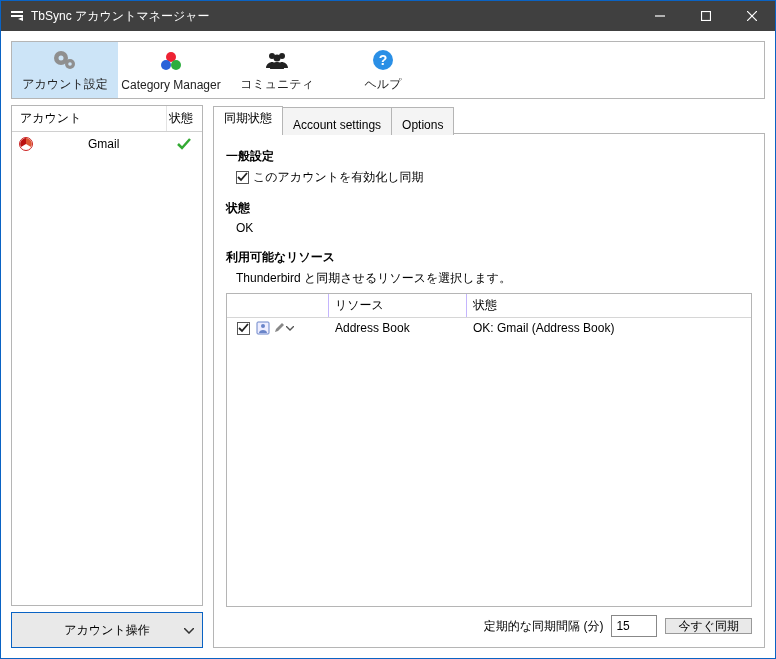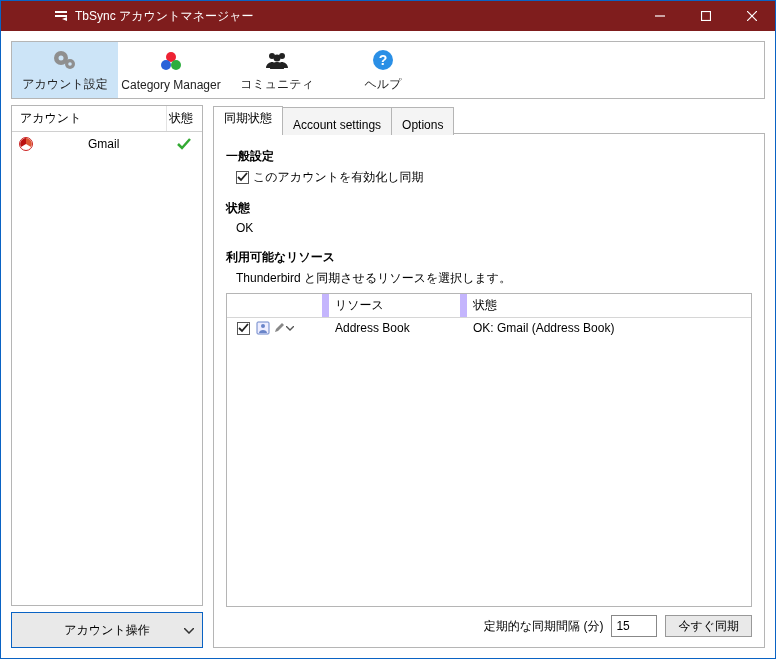--- a/index.html
+++ b/index.html
@@ -1,20 +1,20 @@
 <!DOCTYPE html>
 <html><head>
 <meta charset="utf-8">
 <style>
   * { box-sizing: border-box; font-family: "Yu Gothic UI", "Meiryo", sans-serif; }
   html,body { margin:0; padding:0; }
   body { background:#f0f0f0; width:776px; height:659px; overflow:hidden; }
 
   .window { width:776px; height:659px; background:#fff; border:1px solid #0a63c4; display:flex; flex-direction:column; }
-  .titlebar { background:#7f1d1d; color:#fff; height:30px; display:flex; align-items:center; font-size:12px;padding-left:44px; }
+  .titlebar { background:#404040; color:#fff; height:30px; display:flex; align-items:center; font-size:12px; }
   .titlebar .appicon { width:16px; height:16px; margin:0 6px 0 8px; display:inline-block; }
   .titlebar .title { flex:1; }
   .winbtns { display:flex; height:100%; }
   .winbtn { width:46px; height:100%; display:flex; align-items:center; justify-content:center; color:#fff; font-size:13px; }
   .winbtn svg { stroke:#fff; }
 
   .content { flex:1; padding:10px; display:flex; flex-direction:column; gap:6px; min-height:0; }
 
   .toolbar { border:1px solid #b5b5b5; background:#fff; height:58px; display:flex; align-items:stretch; }
   .toolbtn { width:106px; display:flex; flex-direction:column; align-items:center; justify-content:center; gap:3px; font-size:12px; color:#222; }
@@ -44,36 +44,36 @@
 
   .sect-title { font-weight:bold; margin-top:4px; }
   .indent { padding-left:10px; margin-top:4px; }
   .chk { display:flex; align-items:center; gap:4px; }
   .chkbox { width:13px; height:13px; border:1px solid #555; display:inline-flex; align-items:center; justify-content:center; background:#fff; }
   .chkbox.checked svg { display:block; }
   .chkbox svg { display:none; }
 
   .resbox { flex:1; margin-top:6px; border:1px solid #b5b5b5; display:flex; flex-direction:column; min-height:0; }
   .reshdr { display:flex; font-size:12px; border-bottom:1px solid #d6d6d6; }
-  .reshdr div { padding:3px 6px; border-right:7px solid #c4b5fd; }
+  .reshdr div { padding:3px 6px; border-right:1px solid #c4b5fd; }
   .reshdr .rh0 { width:102px; }
   .reshdr .rh1 { width:138px; }
   .reshdr .rh2 { flex:1; border-right:none; }
   .resbody { flex:1; overflow:auto; }
   .resrow { display:flex; align-items:center; padding:3px 6px; font-size:12px; }
   .resrow .cbcell { width:20px; display:flex; justify-content:center;}
   .resrow .iconcell { width:20px; display:flex; justify-content:center;}
   .resrow .editcell { width:30px; display:flex; align-items:center; color:#666; gap:1px;}
   .resrow .spacer { width:32px; }
   .resrow .rname { width:138px; }
   .resrow .rstate { flex:1; }
 
   .bottomrow { display:flex; align-items:center; justify-content:flex-end; gap:8px; margin-top:8px; font-size:12px; }
   .numinput { width:46px; height:22px; border:1px solid #888; font-size:12px; padding:2px 4px; }
-  .syncbtn { border:1px solid #999; background:#e9e9e9; padding:3px 12px; height:22px; display:flex; align-items:center; }
+  .syncbtn { border:1px solid #999; background:#e9e9e9; padding:3px 12px; height:16px; display:flex; align-items:center; }
 </style>
 </head>
 <body>
 
 <div class="window">
 
   <div class="titlebar">
     <span class="appicon">
       <svg width="16" height="16" viewBox="0 0 16 16">
           <path fill="#fff" d="M2 3h12v2H2zM2 7h12v2H2zM2 11h7l5 2v-4l-5 2z"></path>

